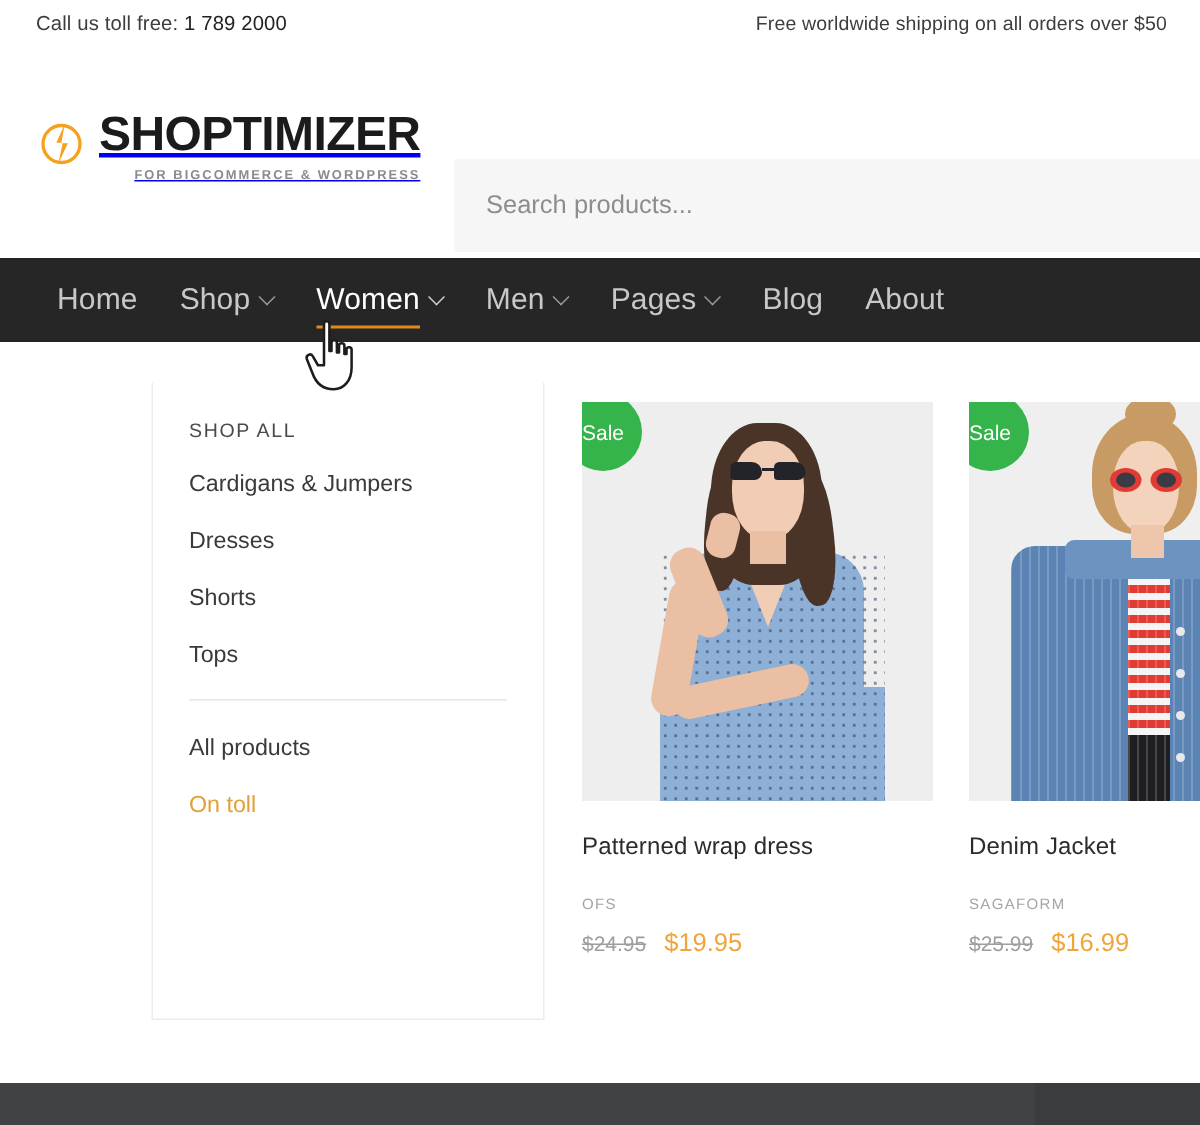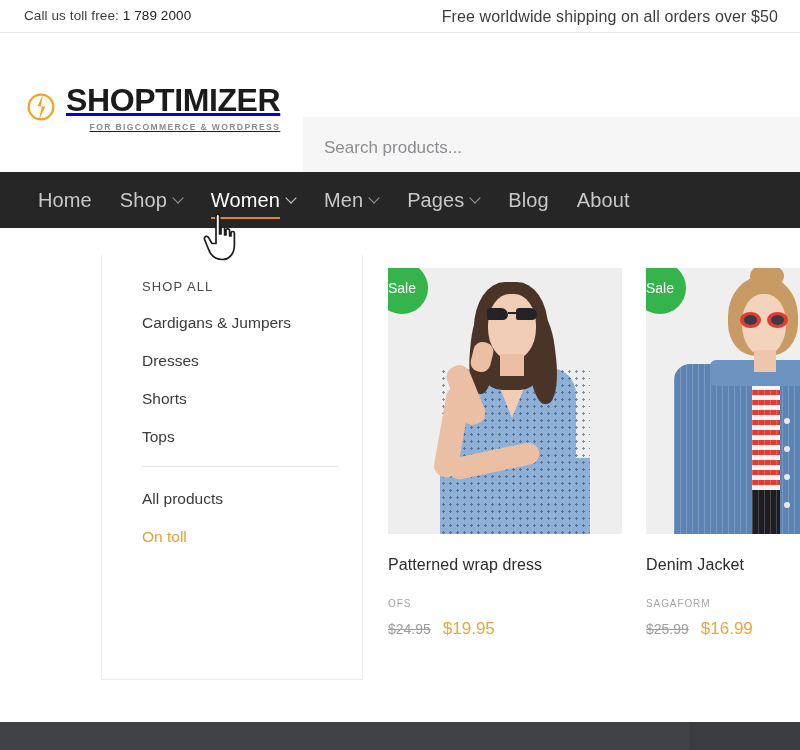--- a/index.html
+++ b/index.html
@@ -17,26 +17,26 @@
     border-bottom: 1px solid #e8e8e8;
     background:#fff;
   }
   .topbar-left {
     position:absolute; left:24px; top:8px;
     font-size:13.5px; color:#3d3d3d; letter-spacing:.1px;
   }
   .phone-link { color:#222; text-decoration:none; border-bottom:1px solid #555; padding-bottom:19px; }
   .topbar-right {
     position:absolute; right:22px; top:8px;
-    font-size:16px; color:#3d3d3d; letter-spacing:.1px; white-space:nowrap;
+    font-size:13px; color:#3d3d3d; letter-spacing:.1px; white-space:nowrap;
   }
 
   
   .header {
-    position:absolute; left:0; top:40px; width:800px; height:138px;
+    position:absolute; left:0; top:29px; width:800px; height:138px;
     background:#fff;
   }
   .logo-wrap {
     position:absolute; left:24px; top:44px;
     display:flex; align-items:flex-start;
   }
   .logo-mark { width:34px; height:34px; margin-top:6px; margin-right:8px; flex:none; }
   .logo-text-block { display:flex; flex-direction:column; }
   .logo-word {
     font-size:32px; font-weight:bold; letter-spacing:-0.4px;
@@ -88,21 +88,20 @@
   }
   .nav-item.active .chev::before { border-color:#cfcfcf; }
 
   
   .dropdown {
     position:absolute; left:101px; top:255px;
     width:262px; height:425px;
     background:#fff;
     border-left:1px solid #ededed; border-right:1px solid #ededed;
     border-bottom:1px solid #ededed;
-    padding-left:16px;
   }
   .dd-inner { padding:24px 24px 0 24px; }
   .dd-head {
     font-size:13px; letter-spacing:1.1px; color:#4a4a4a;
     margin-bottom:20px;
   }
   .dd-link {
     display:block; font-size:15.5px; color:#3a3a3a;
     margin-bottom:20px; cursor:pointer; text-decoration:none;
   }

